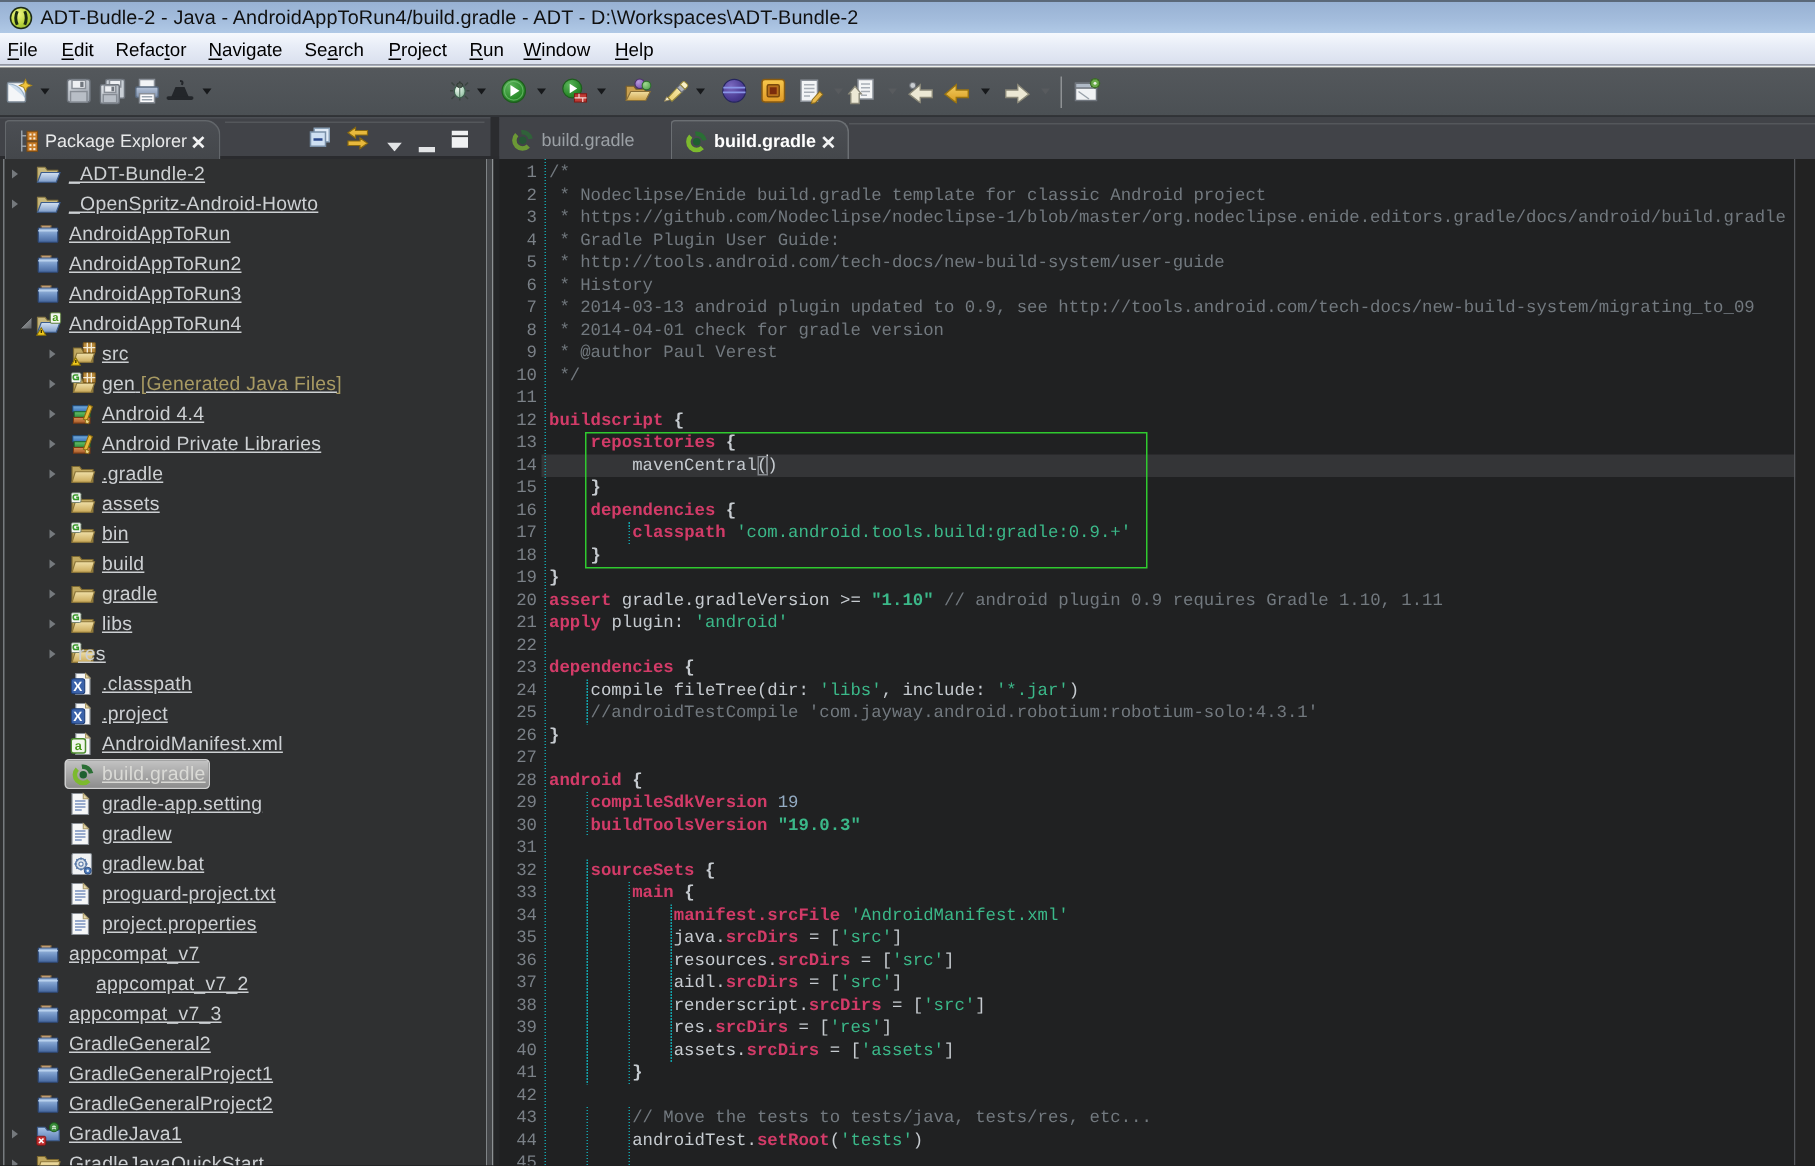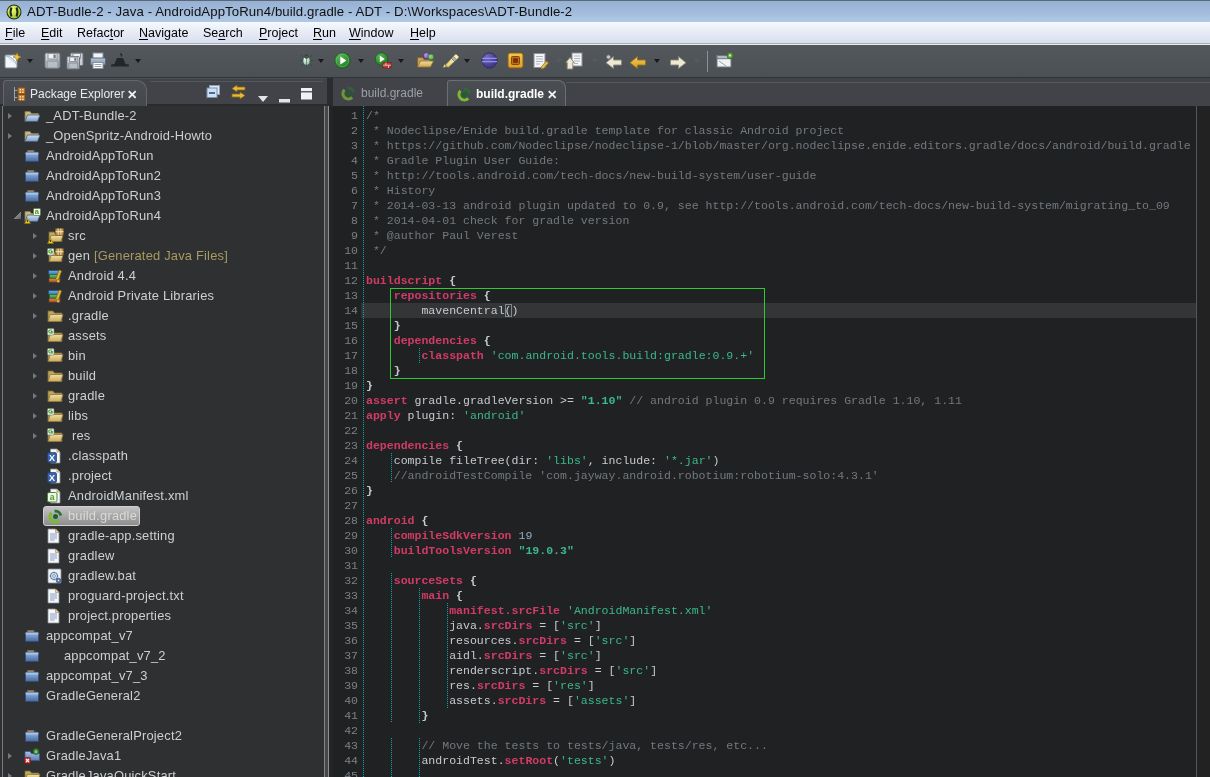--- a/index.html
+++ b/index.html
@@ -35,21 +35,21 @@
 #etab2 { left:114px; width:119px; background:linear-gradient(#4b4e53,#44474b);
   border:1px solid #6b6f73; border-bottom:none; border-radius:3px 8px 0 0; }
 #etab2 .t { color:#ffffff; font-weight:bold; }
 .closex { font-weight:bold; color:#f2f3f4; font-size:12.5px; }
 #content { position:absolute; left:0; top:106px; width:1210px; height:671px; }
 #tree { position:absolute; left:0; top:0; width:324px; height:671px; background:#2f3031; overflow:hidden; }
 #sash { position:absolute; left:324px; top:0; width:5px; height:671px;
   background:linear-gradient(90deg,#808487 0 1px,#45474a 1px 4px,#8d9194 4px 5px); }
 #gapv { position:absolute; left:329px; top:0; width:4px; height:671px; background:#242527; }
 .row { position:absolute; height:20px; font-size:12.9px; letter-spacing:0.2px; color:#cdd0d3; white-space:nowrap; }
-.row .lbl { position:absolute; top:2px; }
+.row .lbl { position:absolute; top:2px;text-decoration:underline; }
 .row .ic { position:absolute; top:2px; }
 .arr { position:absolute; width:0; height:0;
   border-top:3.5px solid transparent; border-bottom:3.5px solid transparent; border-left:4.5px solid #75797d; }
 .arrd { position:absolute; width:7px; height:7px;
   background:linear-gradient(135deg, transparent 48%, #85888b 48%, #5e6164 100%); }
 .dim { color:#a89a63; }
 #selrow { position:absolute; left:43px; top:400px; width:97px; height:20px; background:linear-gradient(#c3c3c3,#8d8d8d); border-radius:3px; border:1px solid #cfcfcf; }
 #editor { position:absolute; left:333px; top:0; width:864px; height:671px; background:#202122; overflow:hidden; }
 #rulerbar { position:absolute; left:863px; top:0; width:14px; height:671px; background:#232425; border-left:1px solid #54565a; }
 #band { position:absolute; left:28px; top:197px; width:836px; height:15px; background:#343537; }
@@ -625,21 +625,21 @@
               <path d="M1 13.5 L3.2 6.5 H16 L13.8 13.5 Z" fill="url(#gTfd)" stroke="#8a7438" stroke-width="0.8"></path>
               <rect x="0.5" y="0.5" width="6.5" height="6.5" rx="1" fill="#f4f6f2" stroke="#6a7a6a" stroke-width="0.6"></rect>
               <path d="M5.2 2 H3 Q1.8 2 1.8 3.5 Q1.8 5 3 5 H5.2 V3.6 H3.8" fill="none" stroke="#3a9a2a" stroke-width="1.1"></path>
               <defs>
                 <linearGradient id="gTfd" x1="0" y1="0" x2="0" y2="1">
                   <stop offset="0" stop-color="#f0e0a8"></stop>
                   <stop offset="1" stop-color="#cbab5c"></stop>
                 </linearGradient>
               </defs>
             </svg></span>
-<span class="lbl" style="left:72px;">res</span>
+<span class="lbl" style="left:52px;">res</span>
 </div>
 <div class="row" style="left:0;top:340px;width:324px">
 <span class="ic" style="left:47px"><svg width="14" height="16" viewBox="0 0 14 16" style="">
               <path d="M3.5 1 H10 L13 4 V15 H3.5 Z" fill="#f6f7f8" stroke="#8a9098" stroke-width="0.8"></path>
               <path d="M10 1 V4 H13 Z" fill="#e8d8a8" stroke="#a89868" stroke-width="0.7"></path>
               <rect x="0.5" y="4.5" width="9" height="10" rx="1.5" fill="#3a62aa" stroke="#1e3c74" stroke-width="0.7"></rect>
               <text x="5" y="12.5" font-family="Liberation Sans" font-size="9" font-weight="bold" fill="#ffffff" text-anchor="middle">X</text>
             </svg></span>
 <span class="lbl" style="left:68px;">.classpath</span>
 </div>
@@ -764,20 +764,35 @@
               <path d="M1.5 5.8 H14.5" stroke="#b8d0ec" stroke-width="0.9"></path>
               <defs>
                 <linearGradient id="gFb" x1="0" y1="0" x2="0" y2="1">
                   <stop offset="0" stop-color="#a6c2e4"></stop>
                   <stop offset="0.5" stop-color="#7092c4"></stop>
                   <stop offset="1" stop-color="#47689e"></stop>
                 </linearGradient>
               </defs>
             </svg></span>
 <span class="lbl" style="left:46px;">GradleGeneral2</span>
+</div>
+<div class="row" style="left:0;top:600px;width:324px">
+<span class="ic" style="left:24px"><svg width="16" height="15" viewBox="0 0 16 15" style="">
+              <path d="M3.5 2.5 H10 V5 H3.5 Z" fill="#d0b088" stroke="#8a6a40" stroke-width="0.8"></path>
+              <rect x="1.5" y="4" width="13" height="9.5" rx="0.5" fill="url(#gFb)" stroke="#2e4a7a" stroke-width="0.8"></rect>
+              <path d="M1.5 5.8 H14.5" stroke="#b8d0ec" stroke-width="0.9"></path>
+              <defs>
+                <linearGradient id="gFb" x1="0" y1="0" x2="0" y2="1">
+                  <stop offset="0" stop-color="#a6c2e4"></stop>
+                  <stop offset="0.5" stop-color="#7092c4"></stop>
+                  <stop offset="1" stop-color="#47689e"></stop>
+                </linearGradient>
+              </defs>
+            </svg></span>
+<span class="lbl" style="left:46px;">GradleGeneralProject1</span>
 </div>
 <div class="row" style="left:0;top:620px;width:324px">
 <span class="ic" style="left:24px"><svg width="16" height="15" viewBox="0 0 16 15" style="">
               <path d="M3.5 2.5 H10 V5 H3.5 Z" fill="#d0b088" stroke="#8a6a40" stroke-width="0.8"></path>
               <rect x="1.5" y="4" width="13" height="9.5" rx="0.5" fill="url(#gFb)" stroke="#2e4a7a" stroke-width="0.8"></rect>
               <path d="M1.5 5.8 H14.5" stroke="#b8d0ec" stroke-width="0.9"></path>
               <defs>
                 <linearGradient id="gFb" x1="0" y1="0" x2="0" y2="1">
                   <stop offset="0" stop-color="#a6c2e4"></stop>
                   <stop offset="0.5" stop-color="#7092c4"></stop>

